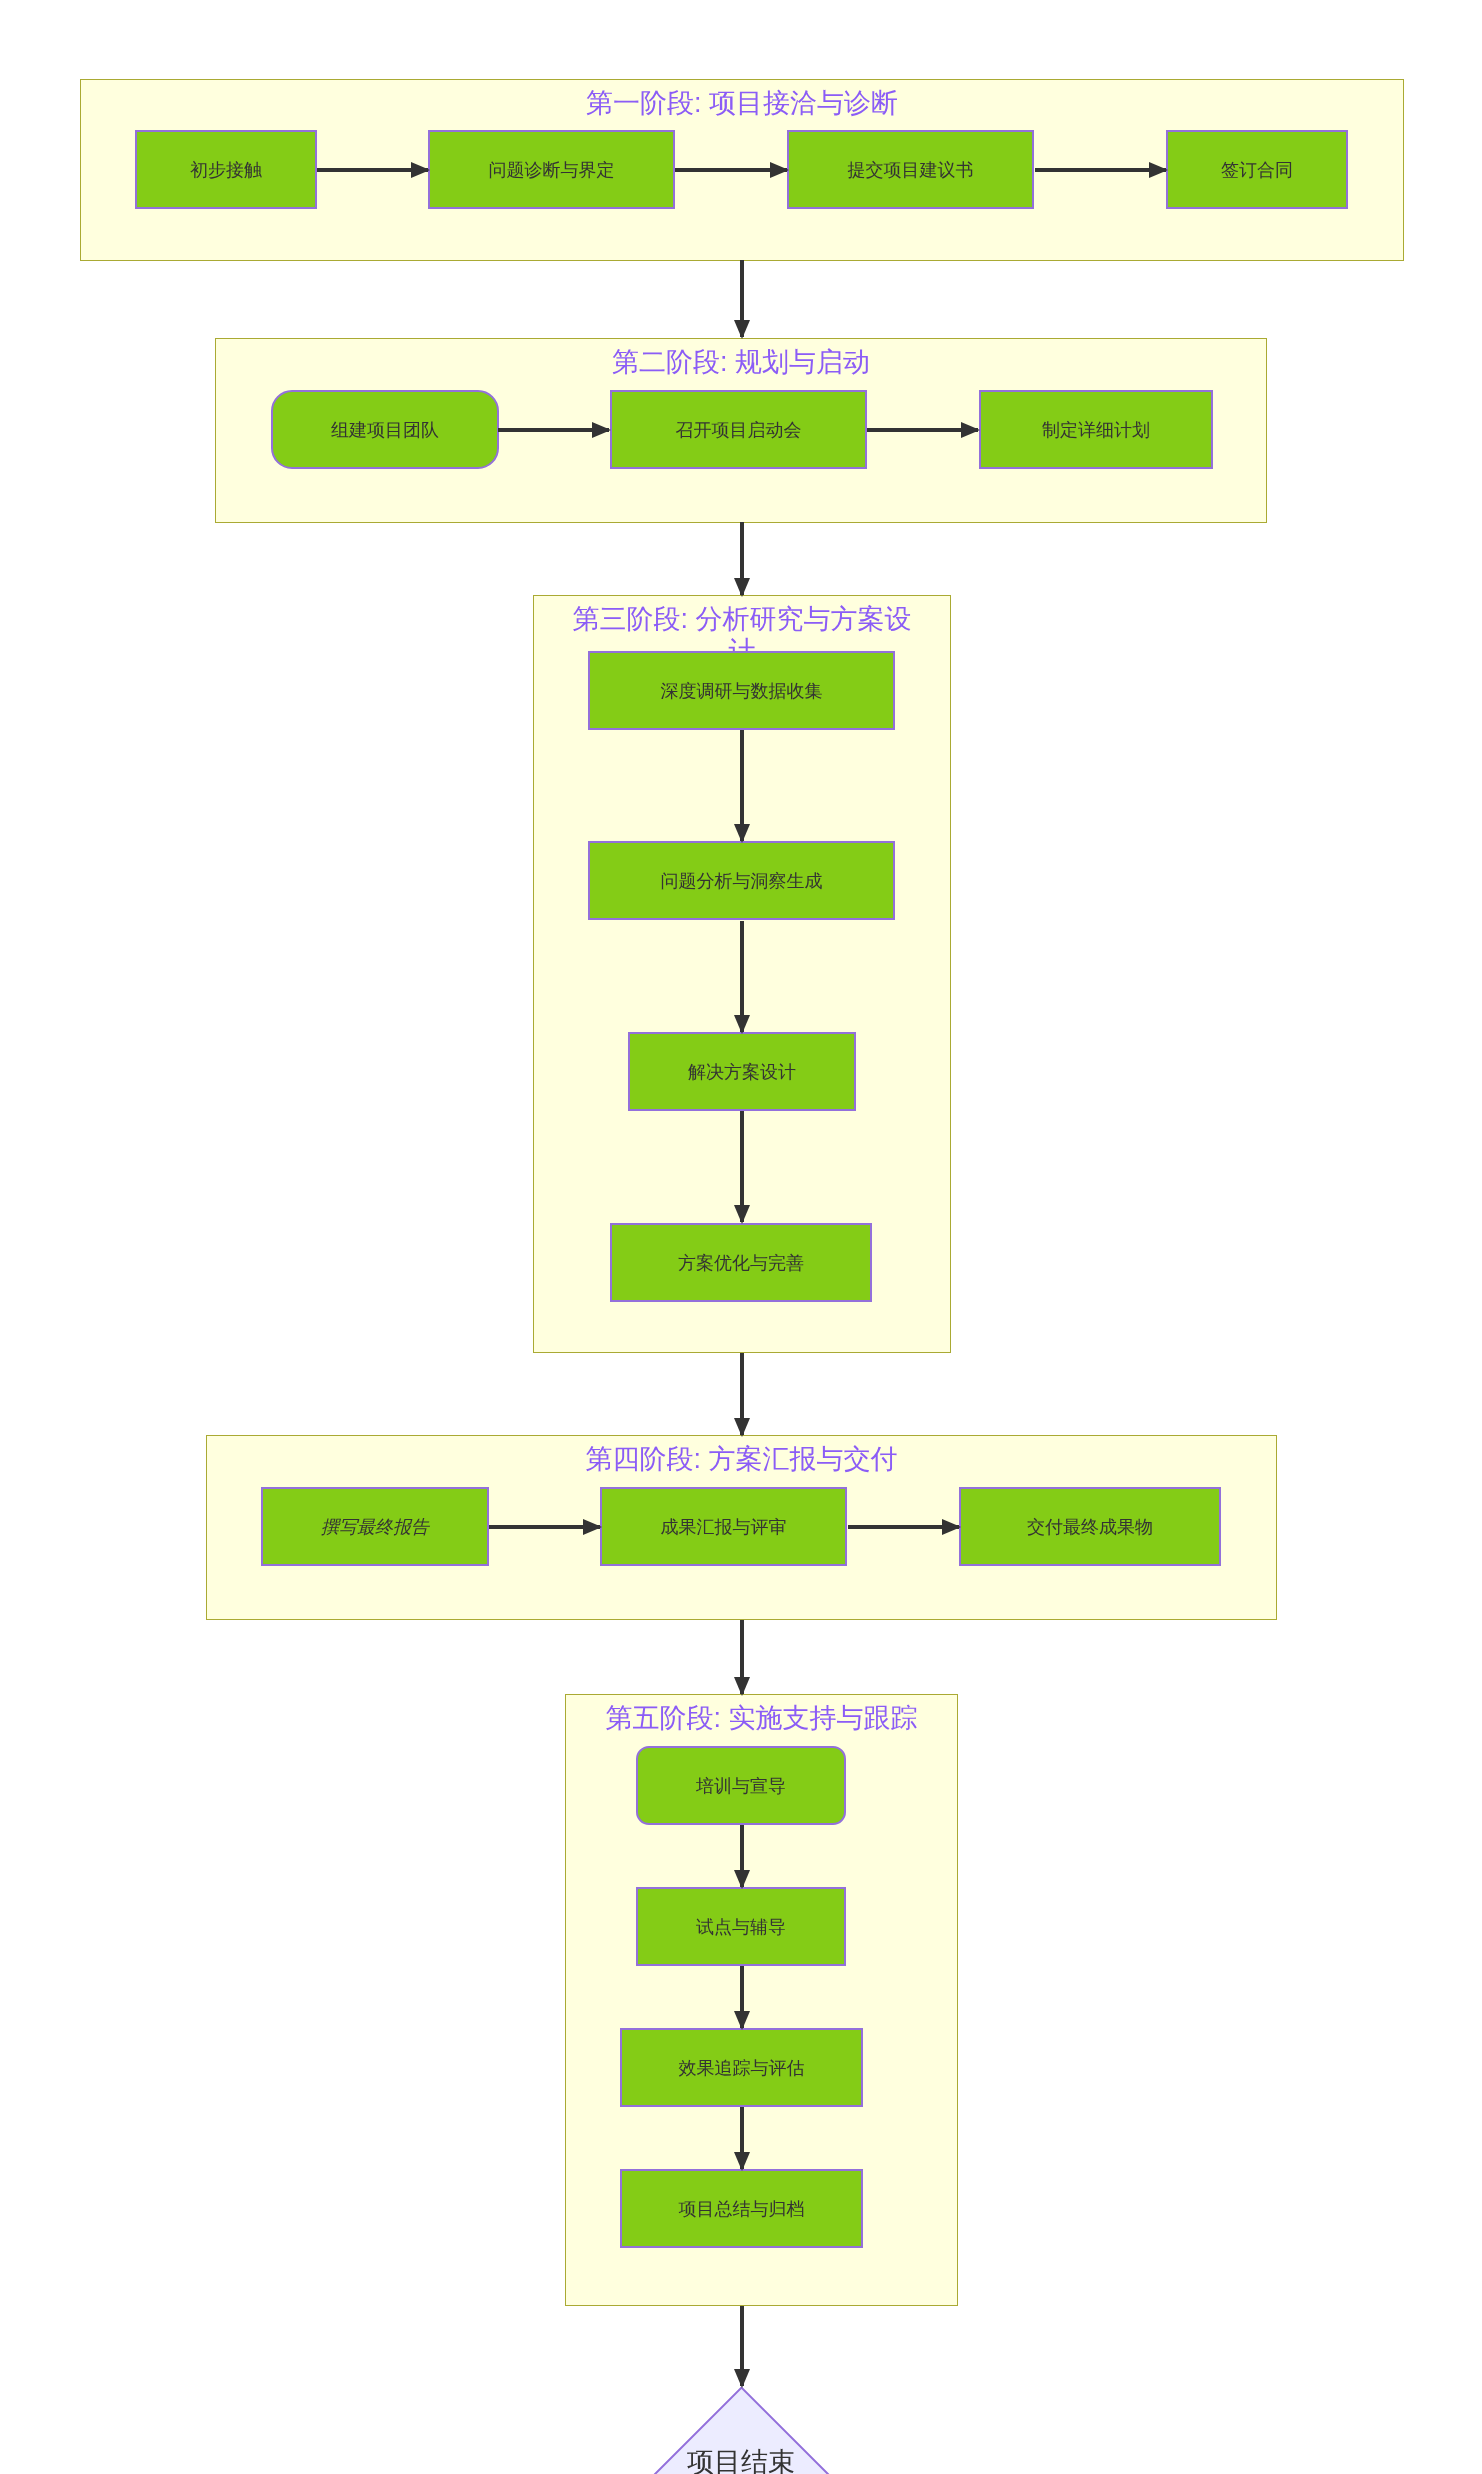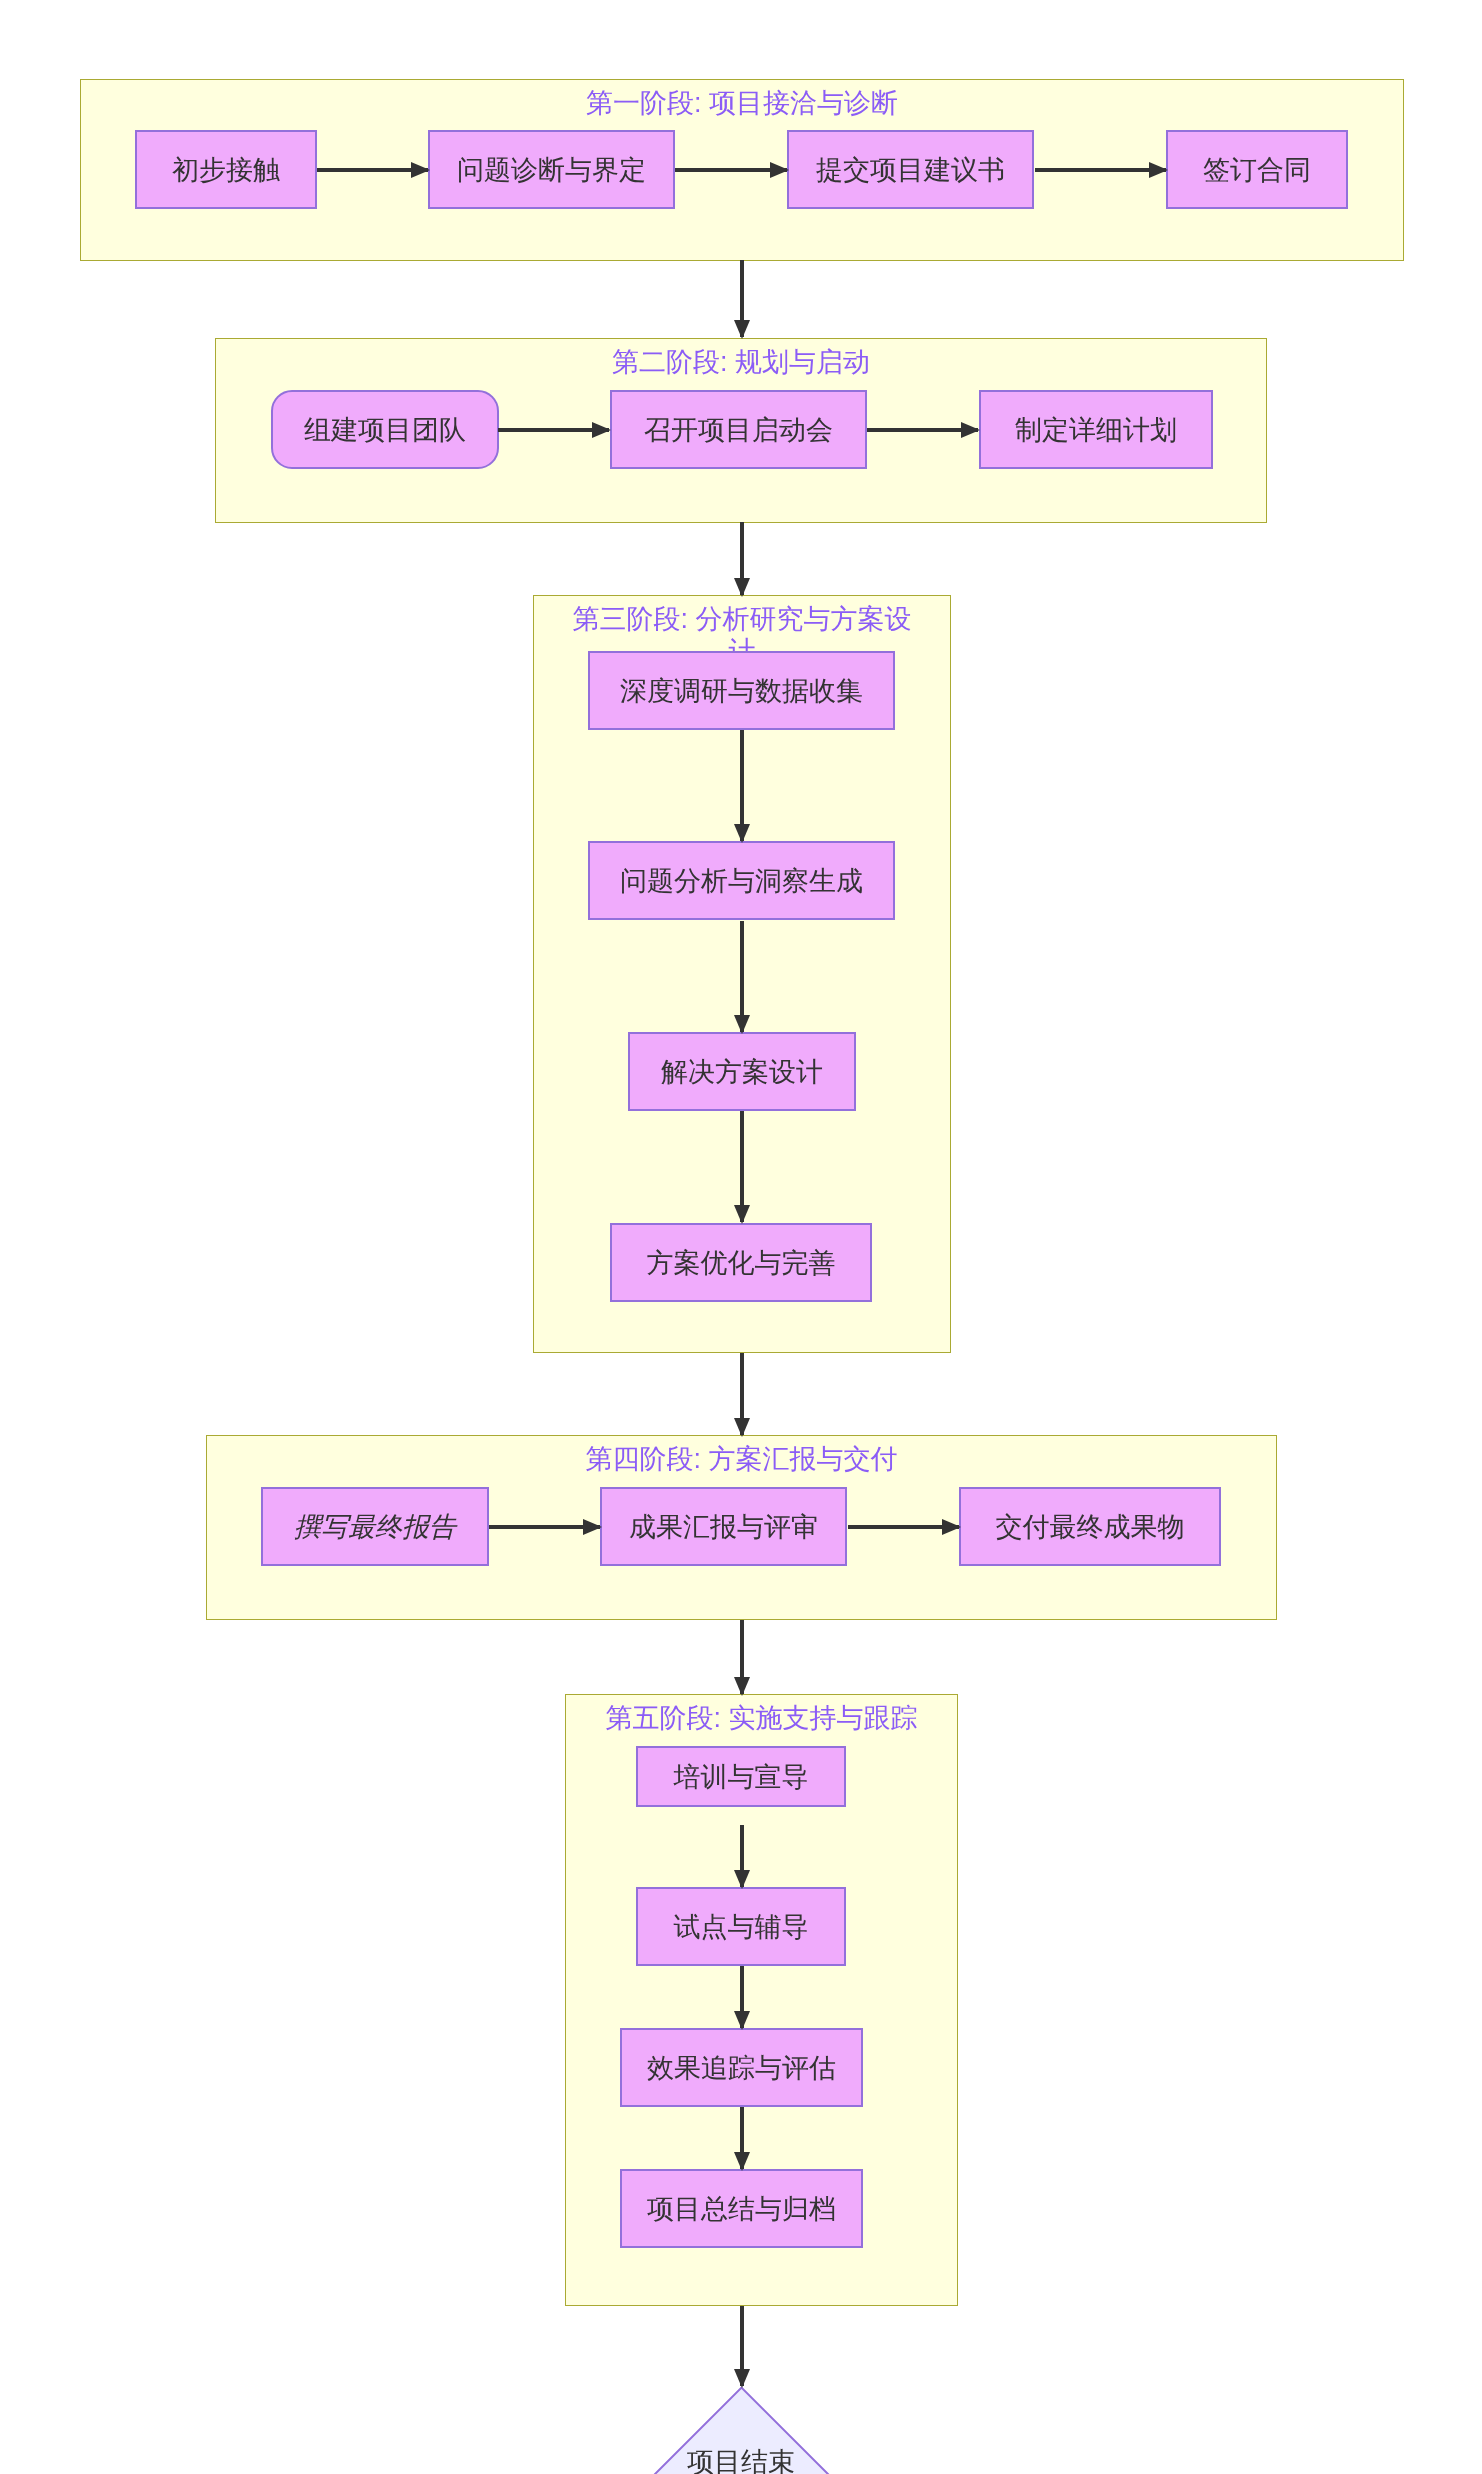--- a/index.html
+++ b/index.html
@@ -28,27 +28,27 @@
     left: 0;
     width: 100%;
   }
   .stage-title.narrow {
     left: 50%;
     transform: translateX(-50%);
     width: 346px;
   }
   .node {
     position: absolute;
-    background: #f0abfc;
+    background: #84cc16;
     border: 2px solid #9370db;
     box-sizing: border-box;
     display: flex;
     align-items: center;
     justify-content: center;
-    font-size: 27px;
+    font-size: 18px;
     color: #333333;
     text-align: center;
     white-space: nowrap;
   }
   .harrow {
     position: absolute;
     height: 3.5px;
     background: #333333;
   }
   .harrow::after {
@@ -134,21 +134,21 @@
 
   <div class="node" style="left:588px; top:651px; width:307px; height:79px;">深度调研与数据收集</div>
   <div class="node" style="left:588px; top:841px; width:307px; height:79px;">问题分析与洞察生成</div>
   <div class="node" style="left:628px; top:1032px; width:228px; height:79px;">解决方案设计</div>
   <div class="node" style="left:610px; top:1223px; width:262px; height:79px;">方案优化与完善</div>
 
   <div class="node" style="left:261px; top:1487px; width:228px; height:79px;font-style:italic;">撰写最终报告</div>
   <div class="node" style="left:600px; top:1487px; width:247px; height:79px;">成果汇报与评审</div>
   <div class="node" style="left:959px; top:1487px; width:262px; height:79px;">交付最终成果物</div>
 
-  <div class="node" style="left:636px; top:1746px; width:210px; height:61px;">培训与宣导</div>
+  <div class="node" style="left:636px; top:1746px; width:210px; height:79px;border-radius:13px;">培训与宣导</div>
   <div class="node" style="left:636px; top:1887px; width:210px; height:79px;">试点与辅导</div>
   <div class="node" style="left:620px; top:2028px; width:243px; height:79px;">效果追踪与评估</div>
   <div class="node" style="left:620px; top:2169px; width:243px; height:79px;">项目总结与归档</div>
 
   <div class="diamond-shape"></div>
   <div class="diamond-label">
     <div>项目结束</div>
 
   </div>
 

